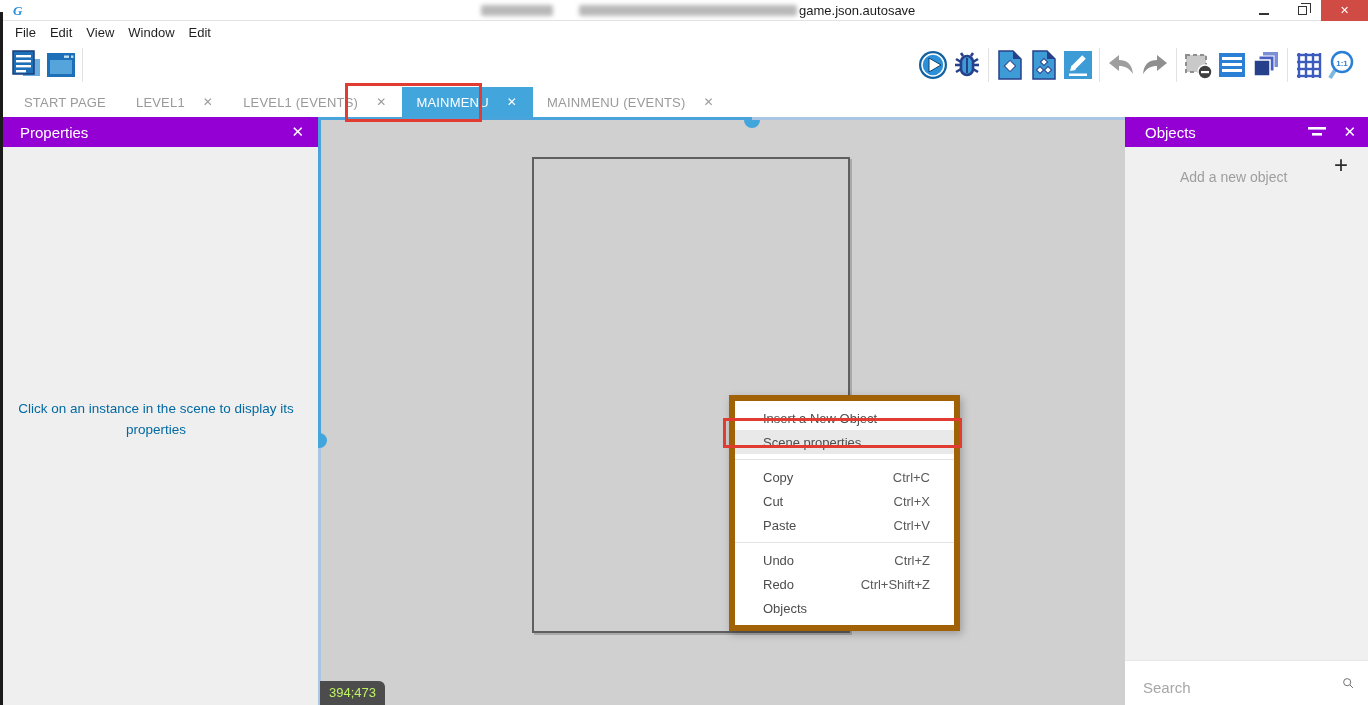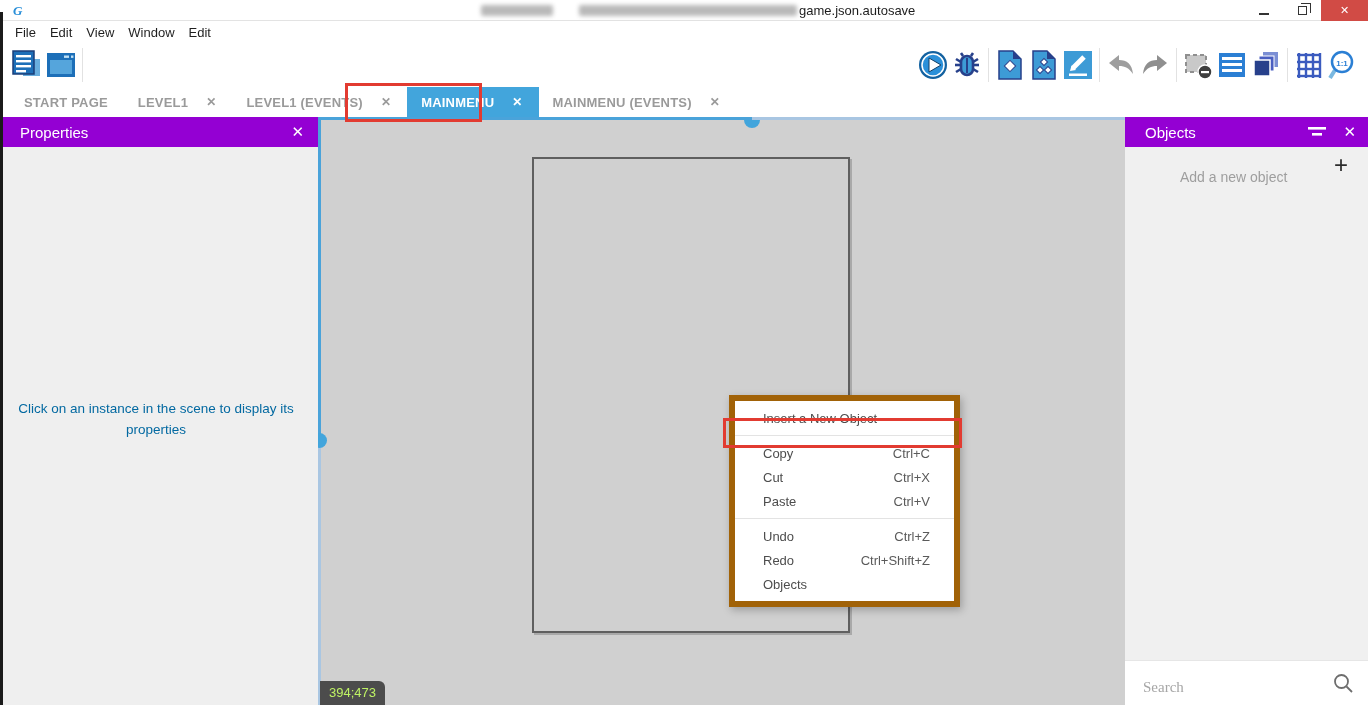--- a/index.html
+++ b/index.html
@@ -28,21 +28,21 @@
   .menubar { height:22px; display:flex; align-items:center; padding-left:8px; background:#fff; }
   .menu-item { font-size:13px; color:#1f1f1f; padding:0 7px; cursor:default; }
 
   
   .toolbar { height:44px; display:flex; align-items:center; padding:0 8px 0 10px; background:#fff; }
   .tbtn { width:34px; height:34px; display:flex; align-items:center; justify-content:center; }
   .tsep { width:1px; height:34px; background:#e2e2e2; margin:0 4px; }
   .toolbar-spacer { flex:1; }
 
   
-  .tabbar { height:30px; display:flex; align-items:stretch; padding-left:10px; background:#fff;font-weight:bold; }
+  .tabbar { height:30px; display:flex; align-items:stretch; padding-left:10px; background:#fff; }
   .tab { display:flex; align-items:center; padding:0 16px 0 14px; gap:18px; font-size:13px; color:#9a9a9a; letter-spacing:.2px; white-space:nowrap; cursor:default; }
   .tab .tab-close { font-size:12px; color:#9a9a9a; }
   .tab.active { background:#42a5dc; color:#fff; }
   .tab.active .tab-close { color:#fff; }
 
   
   .main { display:flex; height:588px; }
 
   .panel-header { height:30px; background:#9400d3; color:#fff; display:flex; align-items:center; padding:0 14px 0 20px; font-size:15px; }
   .panel-title { flex:1; }
@@ -73,21 +73,21 @@
   .ctx-sep { height:1px; background:#e3e3e3; margin:5px 0; }
 
   
   .objects-panel { position:relative; width:243px; background:#f0f0f0; }
   .objects-panel .panel-header { padding-right:12px; }
   .filter-btn { margin-right:16px; display:flex; align-items:center; }
   .add-object-row { height:36px; display:flex; align-items:center; padding:0 20px 0 55px; }
   .add-object-label { flex:1; color:#9e9e9e; font-size:14px;margin-top:24px; }
   .add-plus { font-size:24px; font-weight:300; color:#2b2b2b; line-height:1; }
   .search-bar { position:absolute; left:0; right:0; bottom:0; height:45px; background:#fff; display:flex; align-items:center; padding:0 14px 0 18px; border-top:1px solid #e6e6e6; }
-  .search-input { flex:1; border:none; outline:none; font-size:15px; color:#444; background:transparent; font-family:Liberation Serif, serif;margin-top:8px; }
+  .search-input { flex:1; border:none; outline:none; font-size:15px; color:#444; background:transparent; font-family:Liberation Sans, sans-serif;margin-top:8px; }
   .search-input::placeholder { color:#a6a6a6; }
 
   
   .annotation { position:absolute; border:3px solid #e23b31; z-index:60; pointer-events:none; }
   .tab-annotation  { left:345px; top:83px;  width:137px; height:39px; }
   .menu-annotation { left:723px; top:418px; width:239px; height:30px; }
   .left-edge { position:absolute; left:0; top:12px; width:3px; height:693px; background:#1b1b1b; z-index:70; }
 </style>
 </head>
 <body>
@@ -294,20 +294,24 @@
 
       <div class="scene-rect"></div>
 
       <div class="coords-badge">394;473</div>
 
       <div class="context-menu">
         <div class="ctx-item">
           <span class="ctx-label">Insert a New Object</span>
           <span class="ctx-shortcut"></span>
         </div>
+        <div class="ctx-item highlight">
+          <span class="ctx-label">Scene properties</span>
+          <span class="ctx-shortcut"></span>
+        </div>
         <div class="ctx-sep"></div>
         <div class="ctx-item">
           <span class="ctx-label">Copy</span>
           <span class="ctx-shortcut">Ctrl+C</span>
         </div>
         <div class="ctx-item">
           <span class="ctx-label">Cut</span>
           <span class="ctx-shortcut">Ctrl+X</span>
         </div>
         <div class="ctx-item">

